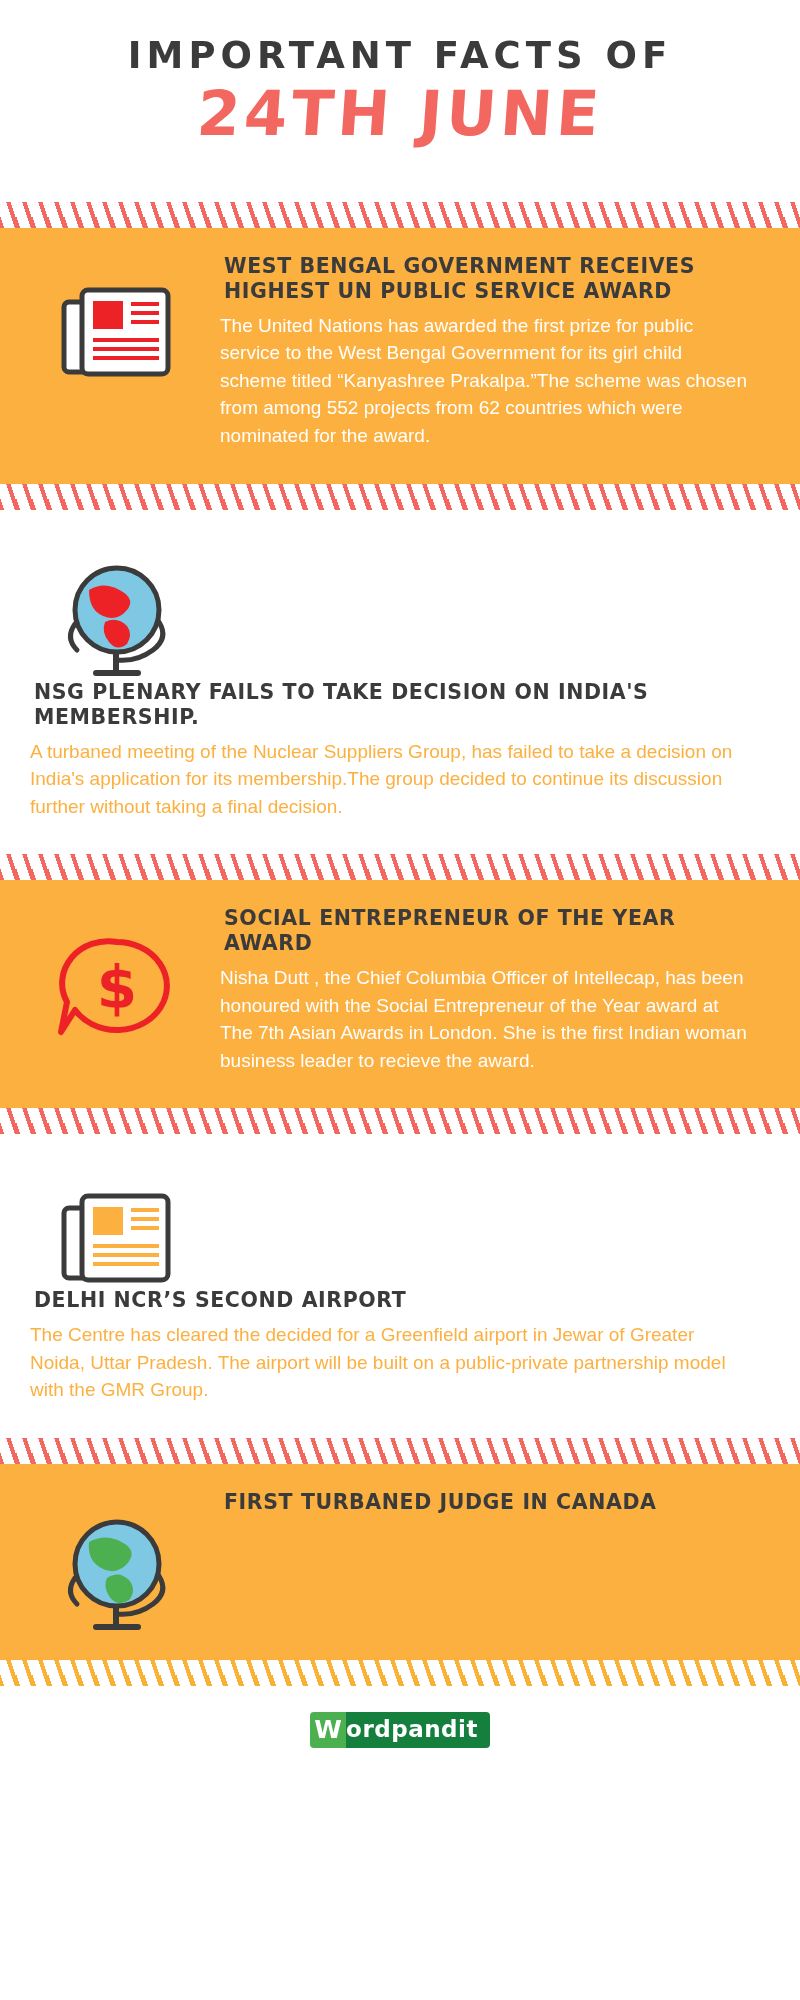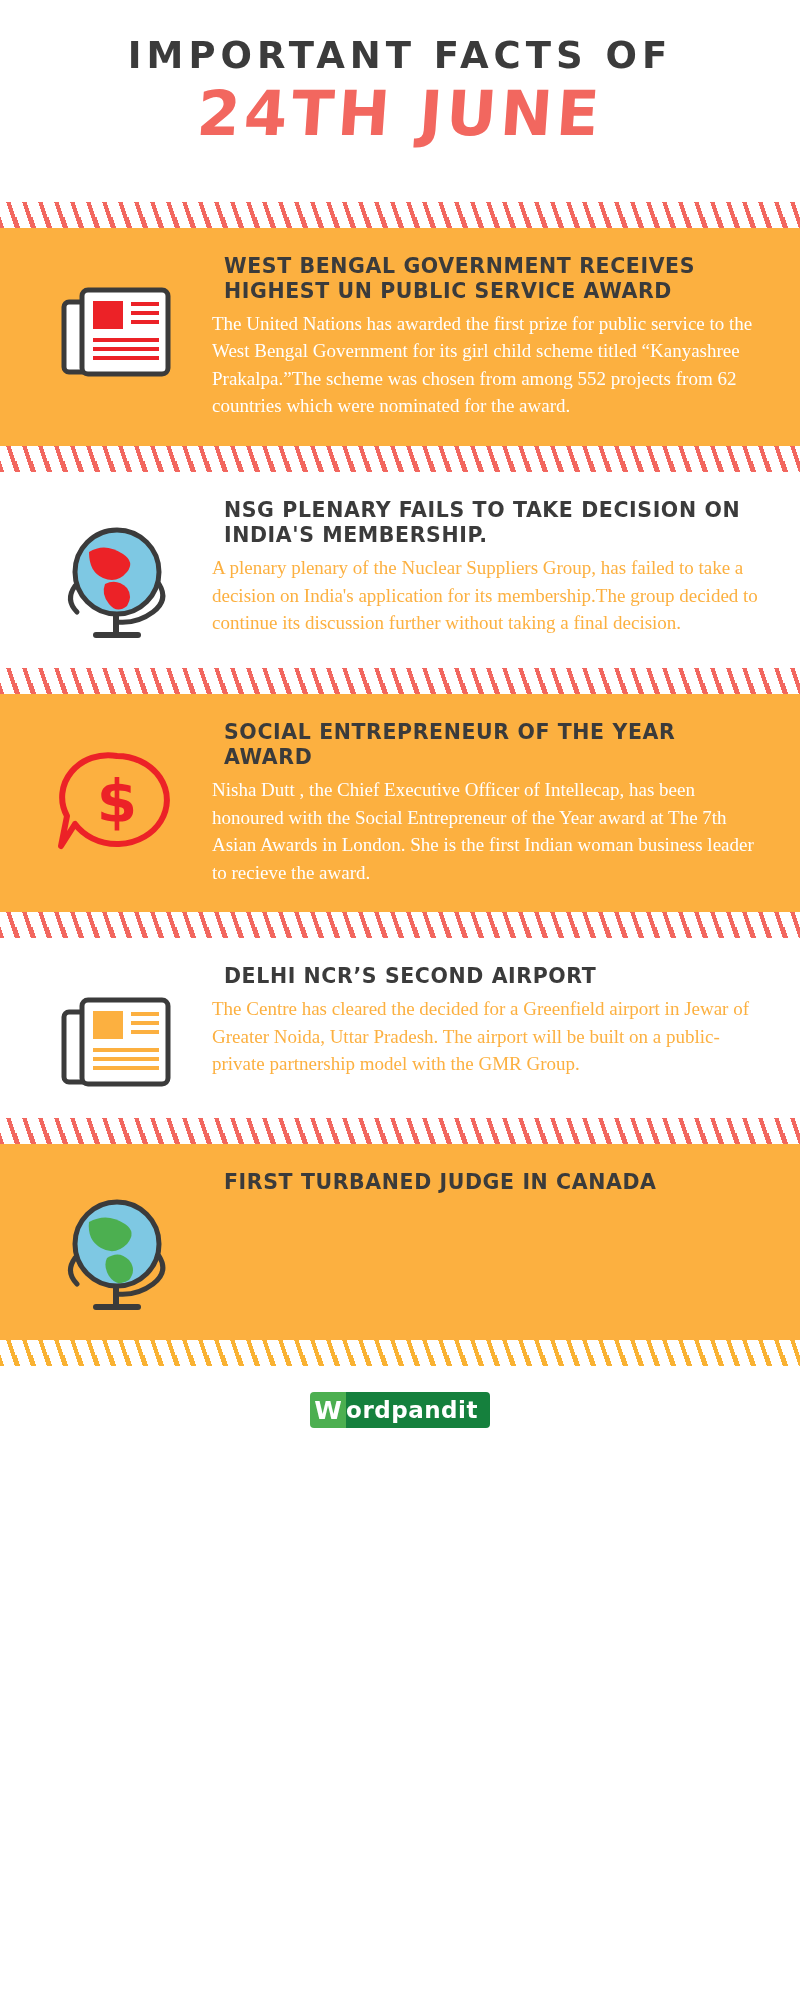--- a/index.html
+++ b/index.html
@@ -69,21 +69,21 @@
   }
 
   
   .section {
     display: flex;
     align-items: flex-start;
     width: 800px;
     padding: 26px 28px 26px 22px;
   }
   .section.bg-orange { background: #fcb040; }
-  .section.bg-white  { background: #ffffff; }
+  .section.bg-white  { background: #ffffff; flex-direction: column; }
 
   .icon-col {
     width: 190px;
     min-width: 190px;
     display: flex;
     align-items: center;
     justify-content: center;
     padding-top: 24px;
   }
   .text-col {
@@ -93,24 +93,24 @@
   .sec-title {
     font-family: "DejaVu Sans", sans-serif;
     font-weight: bold;
     font-size: 20.5px;
     letter-spacing: 0.6px;
     line-height: 1.22;
     text-transform: uppercase;
     margin: 0 0 6px 12px;
   }
   .sec-body {
-    font-family: Liberation Serif, serif;
+    font-family: Liberation Sans, sans-serif;
     font-size: 19px;
     line-height: 1.45;
-    margin: 0;
+    margin: 8px;
   }
   
   .t-dark  { color: #3b3b3b; }
   .b-white { color: #ffffff; }
   .b-orange{ color: #fcb040; }
 
   
   .footer {
     display: flex;
     justify-content: center;
@@ -197,36 +197,36 @@
         <path d="M30 30 q16 -10 34 2 q12 8 4 18 q-10 12 -24 6 q-14 -6 -14 -26 z" fill="#ec2227"></path>
         <path d="M46 62 q12 -6 22 4 q6 8 0 18 q-10 8 -18 -2 q-8 -10 -4 -20 z" fill="#ec2227"></path>
         <path d="M16 64 q-10 14 2 26" fill="none" stroke="#3b3b3b" stroke-width="5" stroke-linecap="round"></path>
         <path d="M100 62 q10 16 -6 28 q-16 12 -36 10" fill="none" stroke="#3b3b3b" stroke-width="5" stroke-linecap="round"></path>
         <rect x="54" y="92" width="6" height="18" fill="#3b3b3b"></rect>
         <rect x="34" y="110" width="48" height="6" rx="3" fill="#3b3b3b"></rect>
       </svg>
     </div>
     <div class="text-col">
       <h2 class="sec-title t-dark">NSG plenary fails to take decision on India's membership.</h2>
-      <p class="sec-body b-orange">A plenary plenary of the Nuclear Suppliers Group, has failed to take a decision on India's application for its membership.The group decided to continue its discussion further without taking a final decision.</p>
+      <p class="sec-body b-orange">A turbaned meeting of the Nuclear Suppliers Group, has failed to take a decision on India's application for its membership.The group decided to continue its discussion further without taking a final decision.</p>
     </div>
   </div>
 
   <div class="hatch hatch-red"></div>
 
   <div class="section bg-orange">
     <div class="icon-col">
       <svg width="130" height="118" viewBox="0 0 130 118">
         <path d="M65 12 a50 44 0 1 1 -42 68 l-14 22 l6 -30 a46 42 0 0 1 50 -60 z" fill="none" stroke="#ec2227" stroke-width="6" stroke-linejoin="round"></path>
         <text x="65" y="78" font-family="DejaVu Sans, sans-serif" font-size="58" font-weight="bold" fill="#ec2227" text-anchor="middle">$</text>
       </svg>
     </div>
     <div class="text-col">
       <h2 class="sec-title t-dark">Social Entrepreneur of the Year Award</h2>
-      <p class="sec-body b-white">Nisha Dutt , the Chief Executive Officer of Intellecap, has been honoured with the Social Entrepreneur of the Year award at The 7th Asian Awards in London. She is the first Indian woman business leader to recieve the award.</p>
+      <p class="sec-body b-white">Nisha Dutt , the Chief Columbia Officer of Intellecap, has been honoured with the Social Entrepreneur of the Year award at The 7th Asian Awards in London. She is the first Indian woman business leader to recieve the award.</p>
     </div>
   </div>
 
   <div class="hatch hatch-red"></div>
 
   <div class="section bg-white">
     <div class="icon-col">
       <svg width="118" height="104" viewBox="0 0 118 104">
         <rect x="6" y="24" width="30" height="70" rx="5" fill="#ffffff" stroke="#3b3b3b" stroke-width="5"></rect>
         <rect x="24" y="12" width="86" height="84" rx="6" fill="#ffffff" stroke="#3b3b3b" stroke-width="5"></rect>

